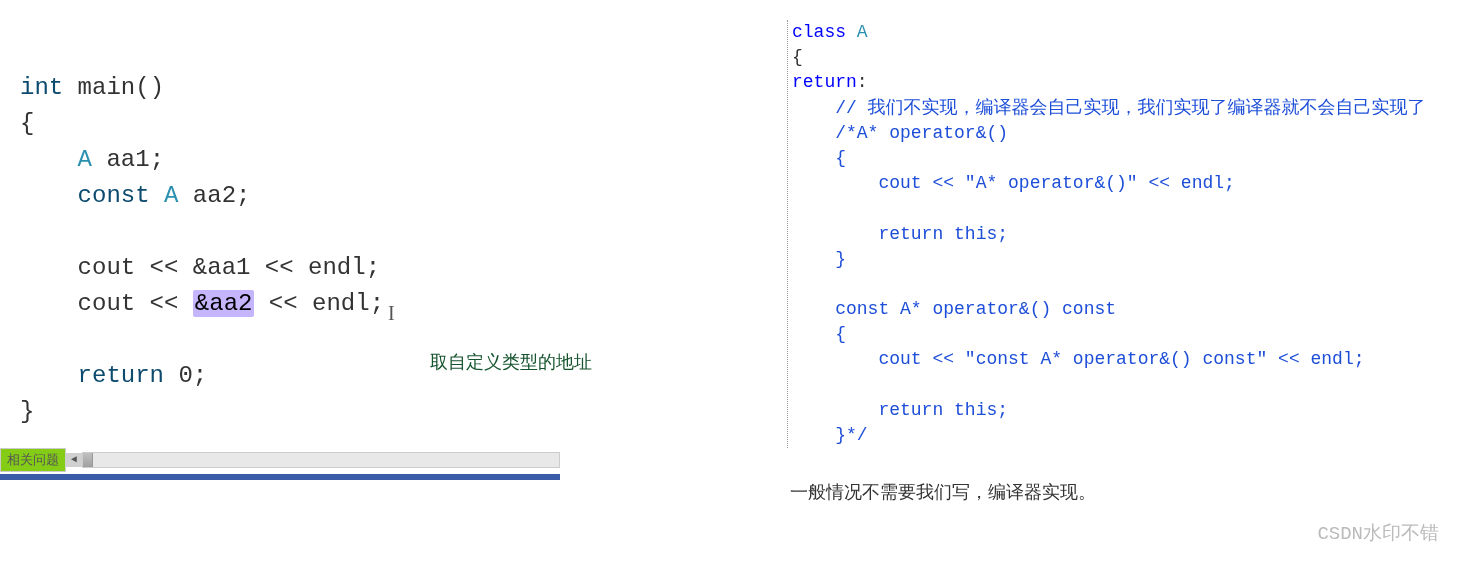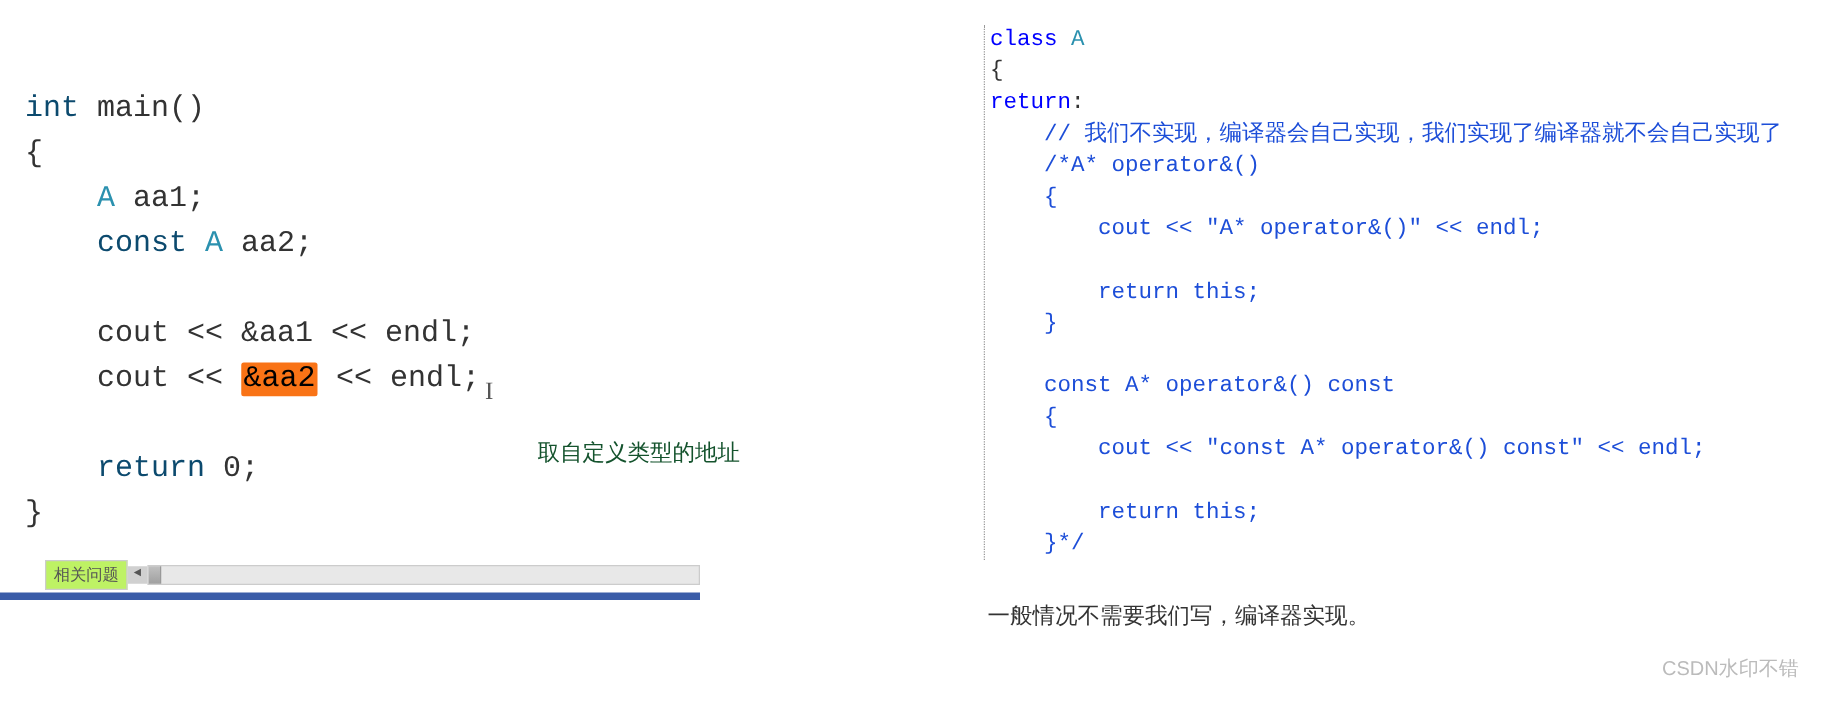--- a/index.html
+++ b/index.html
@@ -18,21 +18,21 @@
     }
     .code-left {
       padding: 20px 10px 10px 20px;
       font-size: 24px;
       line-height: 1.5;
       white-space: pre;
     }
     .kw-blue { color: #0c4a6e; }
     .txt { color: #333; }
     .highlight-sel {
-      background: #f97316;
+      background: #c4b5fd;
       padding: 0 2px;
       border-radius: 2px;
     }
     .cursor-mark {
       font-family: serif;
       font-size: 20px;
       color: #555;
       position: relative;
       top: 10px;
       margin-left: 4px;
@@ -41,23 +41,22 @@
       margin-top: 8px;
       display: flex;
       align-items: center;
       width: 560px;
     }
     .bottom-label {
       font-size: 13px;
       color: #555;
       font-family: "Microsoft YaHei", sans-serif;
       padding: 2px 6px;
-      background: #bef264;
+      background: #84cc16;
       border: 1px solid #ccc;
-      margin-left: 36px;
     }
     .scroll-track {
       flex: 1;
       height: 16px;
       background: #e8e8e8;
       position: relative;
       border: 1px solid #ccc;
     }
     .scroll-thumb-left {
       position: absolute;
@@ -121,23 +120,23 @@
       top: 474px;
       font-family: "Microsoft YaHei", sans-serif;
       font-size: 18px;
       color: #333;
       line-height: 2;
     }
     .watermark {
       position: absolute;
       right: 20px;
       bottom: 20px;
-      font-size: 16px;
+      font-size: 19px;
       color: #bbb;
-      font-family: Liberation Sans, sans-serif;
+      font-family: Liberation Mono, monospace;
     }
     .inline-cursor {
       position: relative;
       display: inline-block;
     }
   </style>
 </head>
 <body>
 
 <div class="left-panel">

